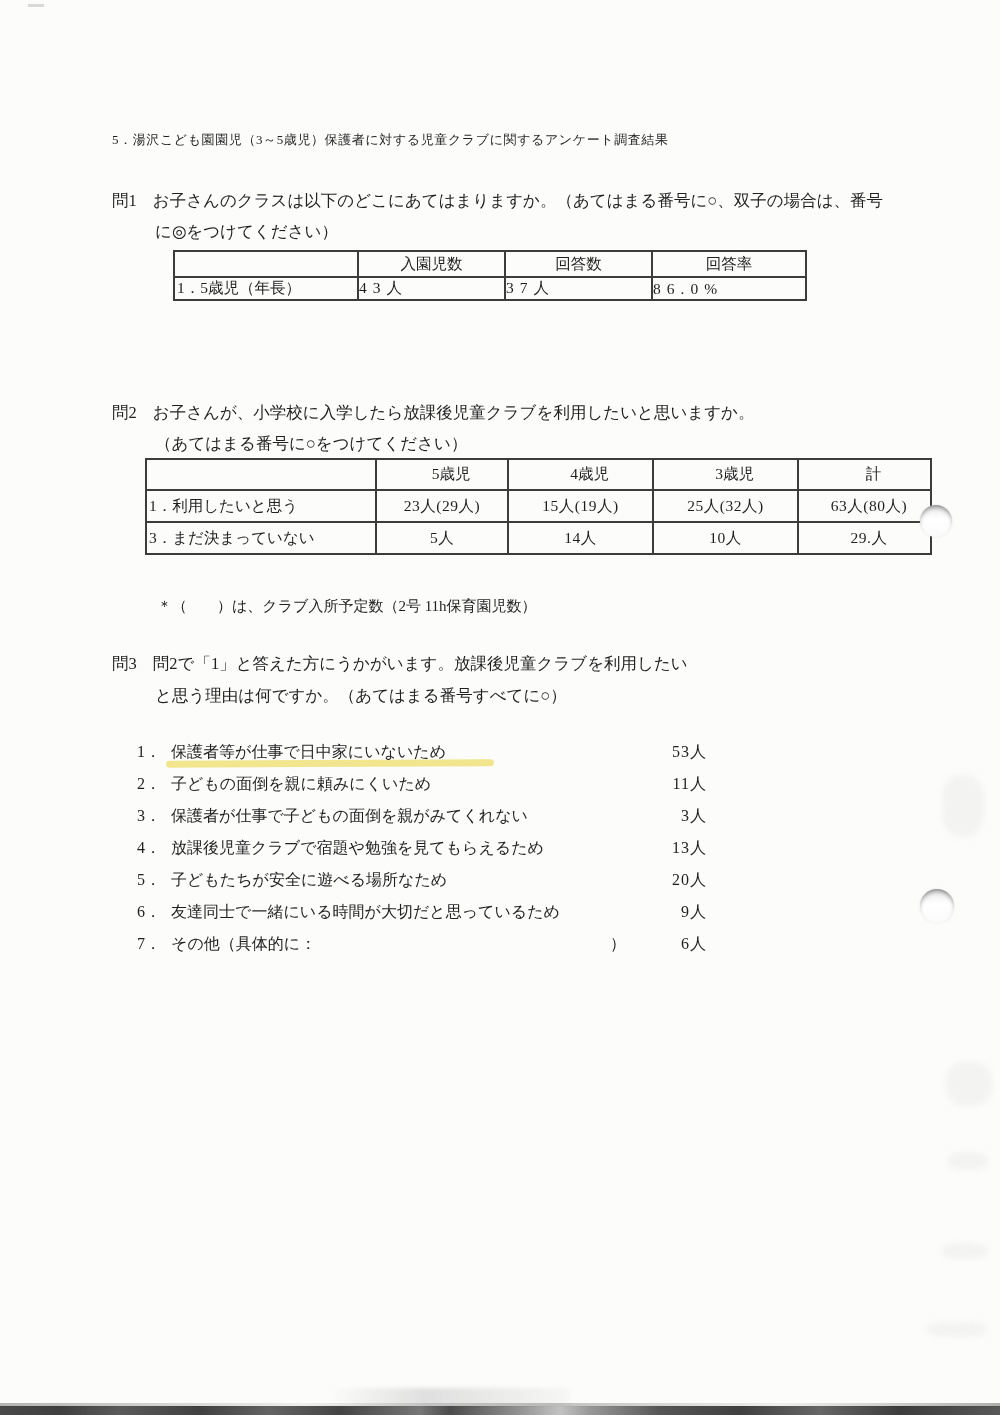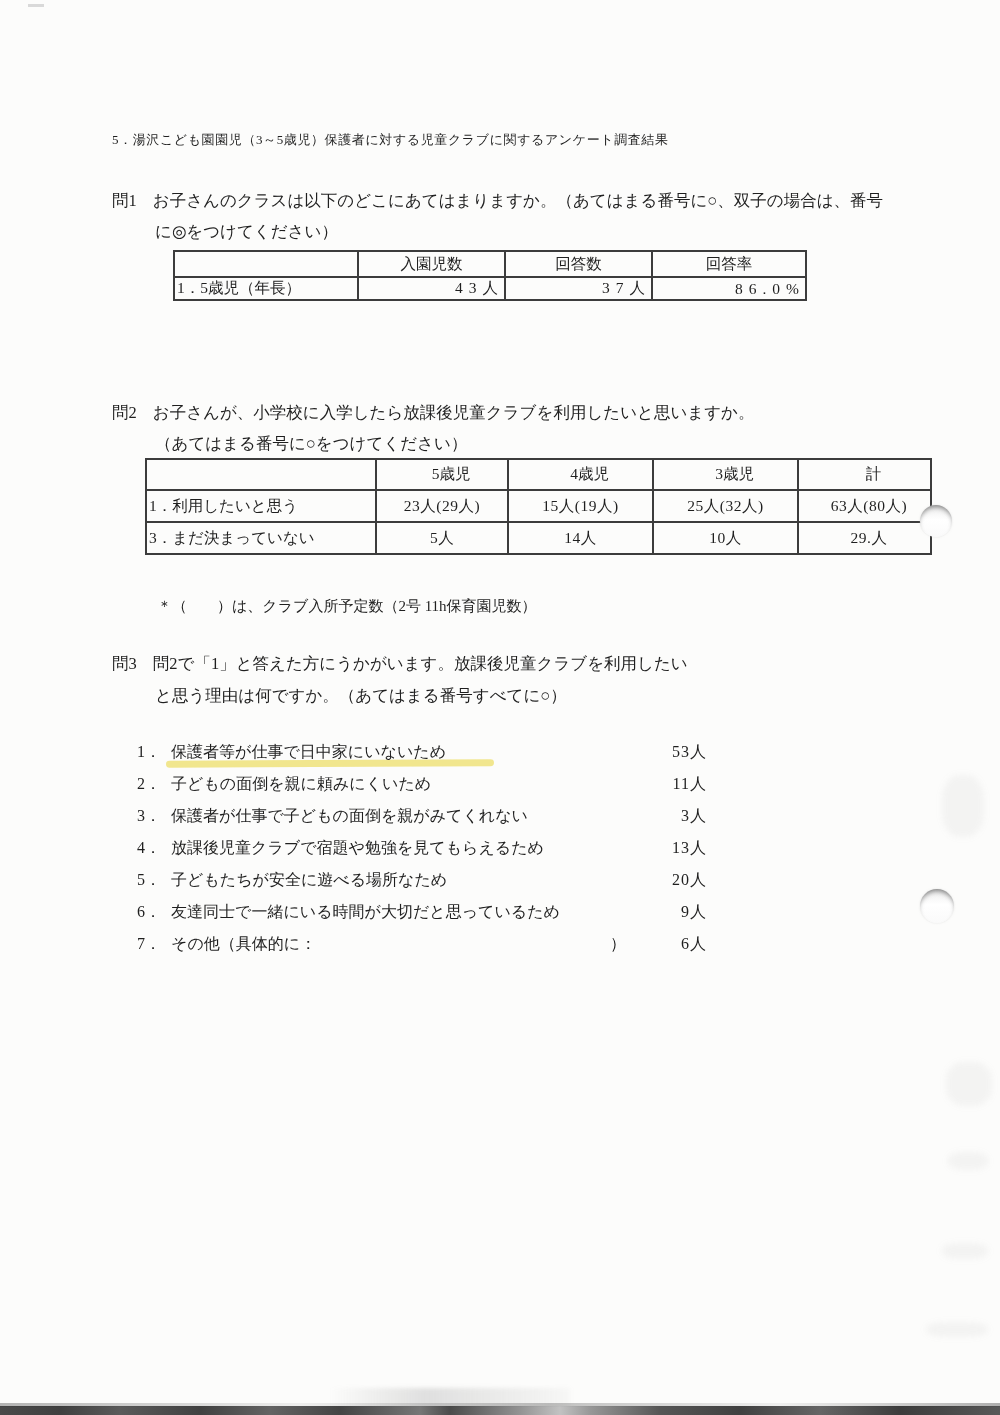--- a/index.html
+++ b/index.html
@@ -26,21 +26,21 @@
 
   
   table { border-collapse:collapse; table-layout:fixed; }
   td,th { border:2px solid #3c3c3c; font-weight:normal; font-size:15.5px; padding:0; overflow:hidden; white-space:nowrap; }
   th { text-align:center; }
   td.rowlabel { text-align:left; padding-left:2px; }
 
   .t1 { left:173px; top:250px; width:632px; }
   .t1 th { height:24px; }
   .t1 td { height:21px; }
-  .t1 td.val { text-align:right; letter-spacing:6px; }
+  .t1 td.val { text-align:left; letter-spacing:6px; }
 
   .t2 { left:145px; top:458px; width:785px; }
   .t2 th { height:29px;padding-left:18px; }
   .t2 td { height:30px; }
   .t2 td.c { text-align:center; letter-spacing:0.5px; }
   .t2 td.cl { text-align:center; padding-left:9px; letter-spacing:0.5px;margin-left:20px; }
 
   .footnote { left:157px; top:597px; font-size:15px; white-space:nowrap; }
 
   

